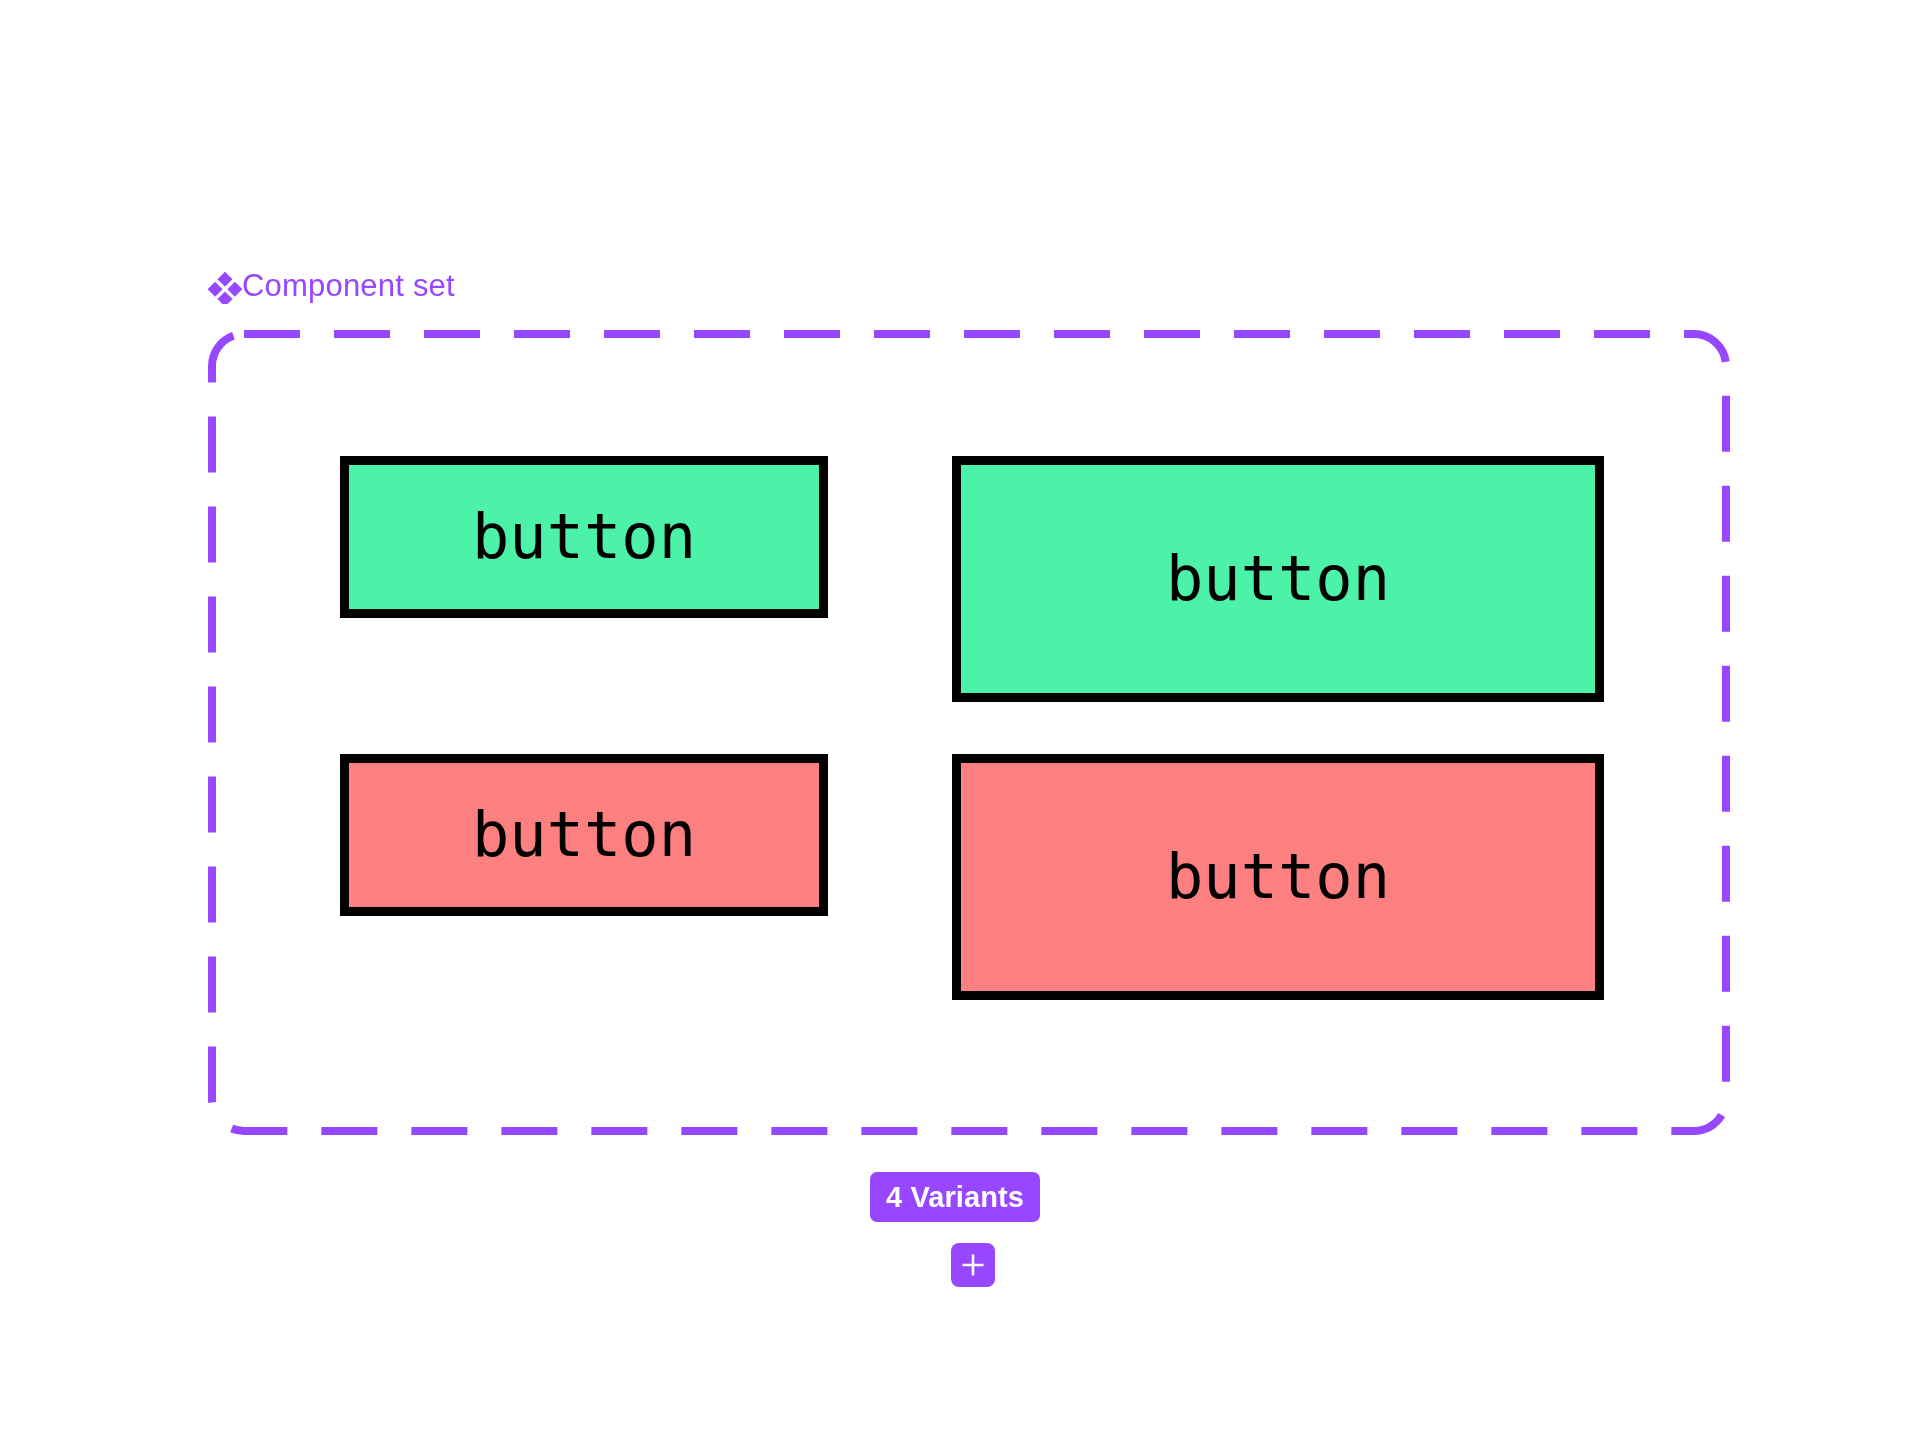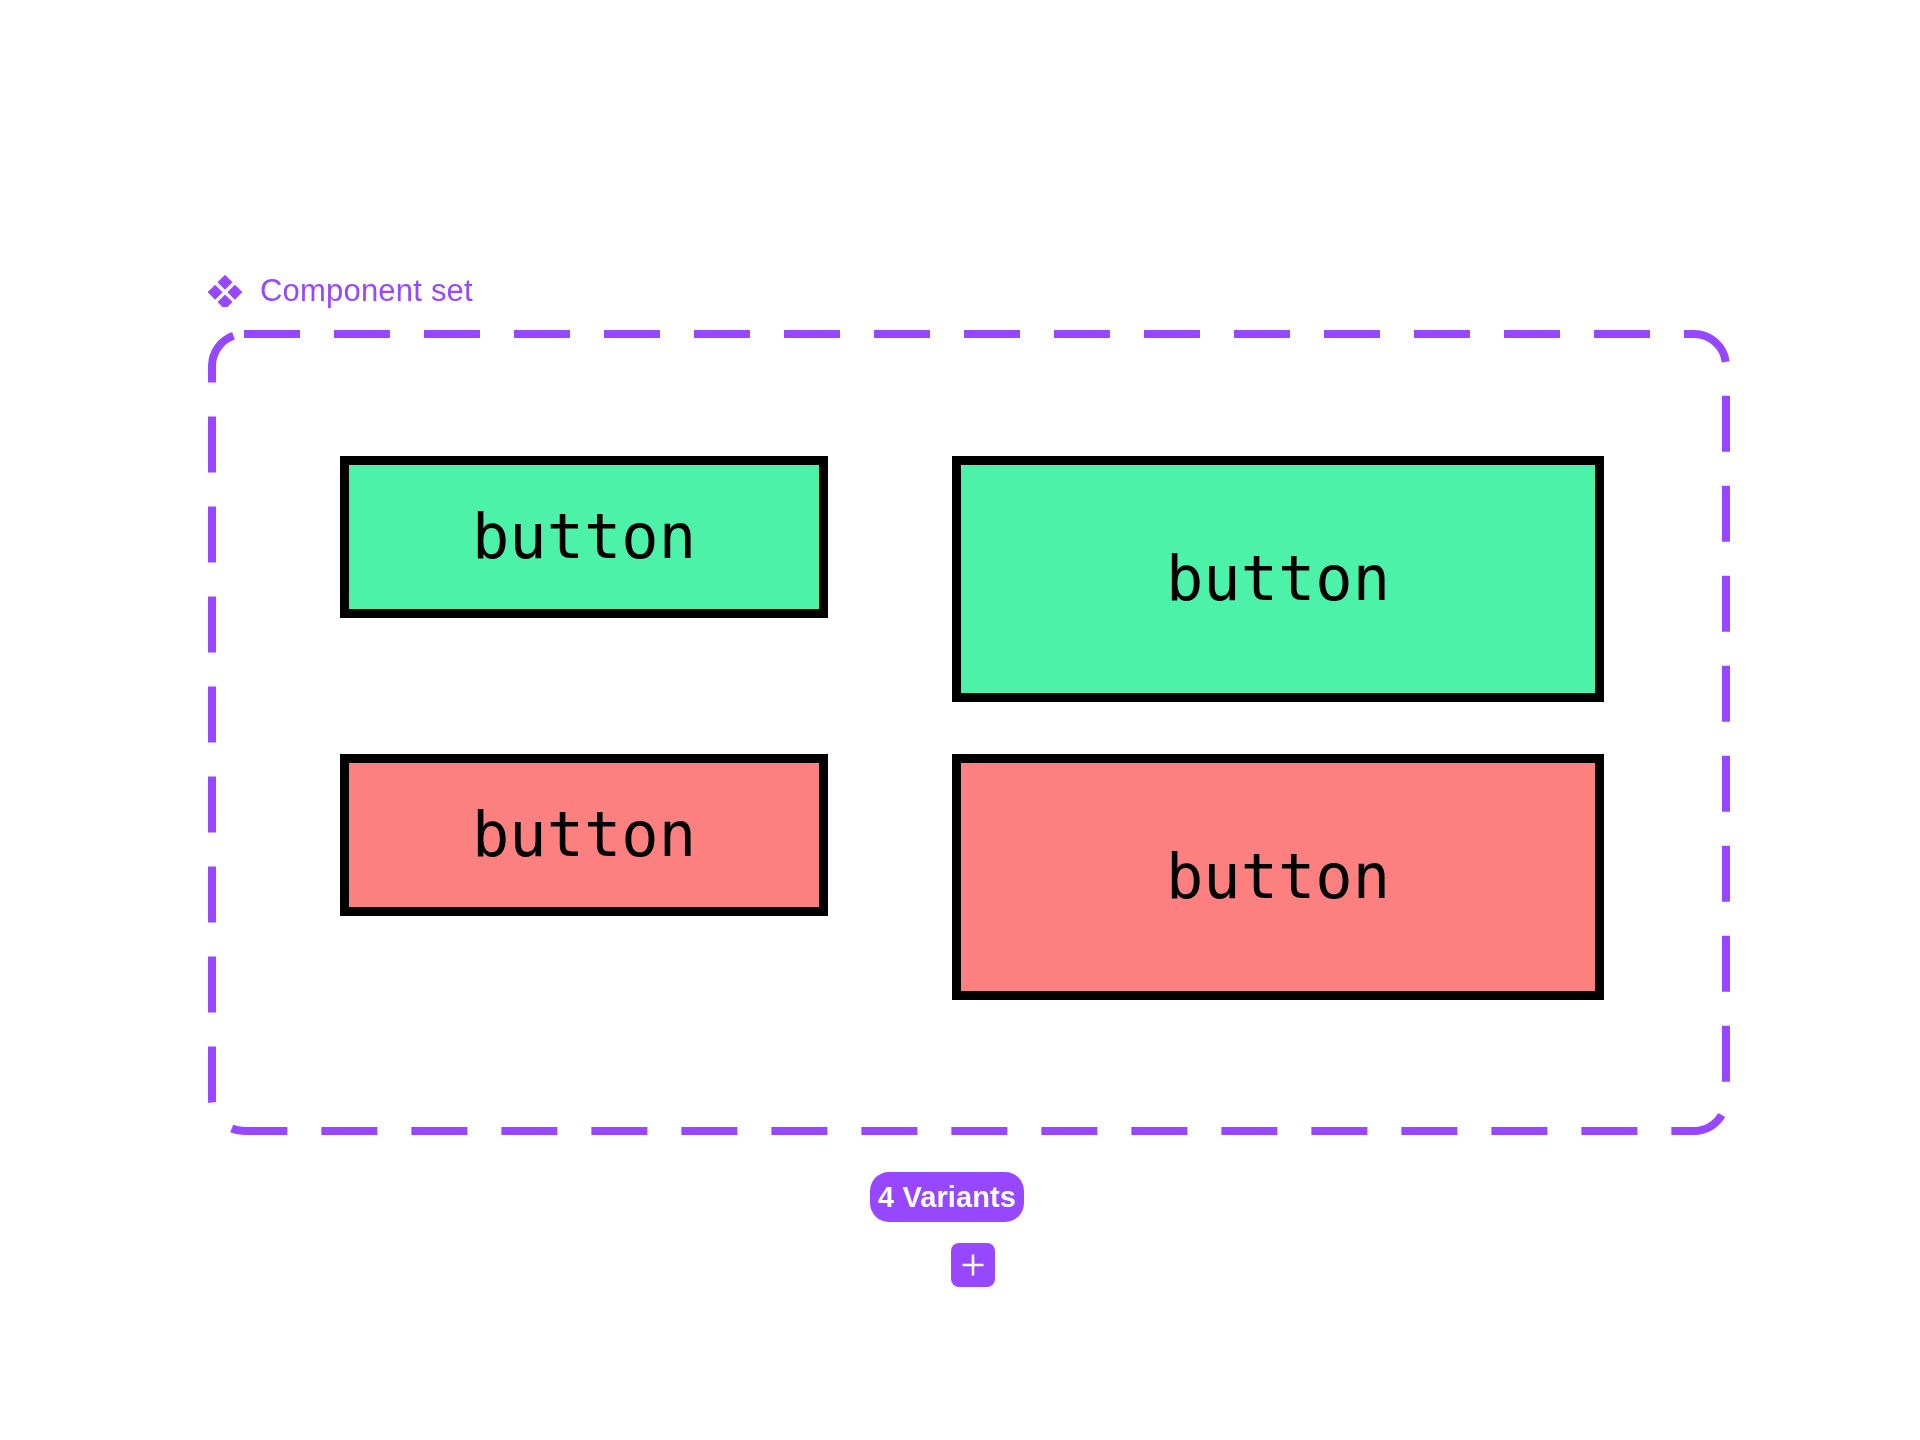--- a/index.html
+++ b/index.html
@@ -25,22 +25,20 @@
     background: #ffffff;
   }
 
   
   .cs-label-row {
     position: absolute;
     left: 208px;
     top: 270px;
     height: 40px;
     display: flex;
-    align-items: center;
-    gap: 18px;
     white-space: nowrap;
   }
 
   .cs-icon {
     width: 34px;
     height: 34px;
     display: block;
     flex: 0 0 auto;
   }
 
@@ -132,22 +130,22 @@
     background: #FD8080;
   }
   #btn-lg-red .btn-label { font-size: 62px; }
 
   
   .variants-badge {
     position: absolute;
     left: 870px;
     top: 1172px;
     height: 50px;
-    padding: 0 8px;
-    border-radius: 19px;
+    padding: 0 16px;
+    border-radius: 7px;
     background: #9747FF;
     color: #ffffff;
     font-family: "Liberation Sans", sans-serif;
     font-size: 29px;
     font-weight: bold;
     display: flex;
     align-items: center;
     justify-content: center;
     letter-spacing: 0.1px;
     white-space: nowrap;

